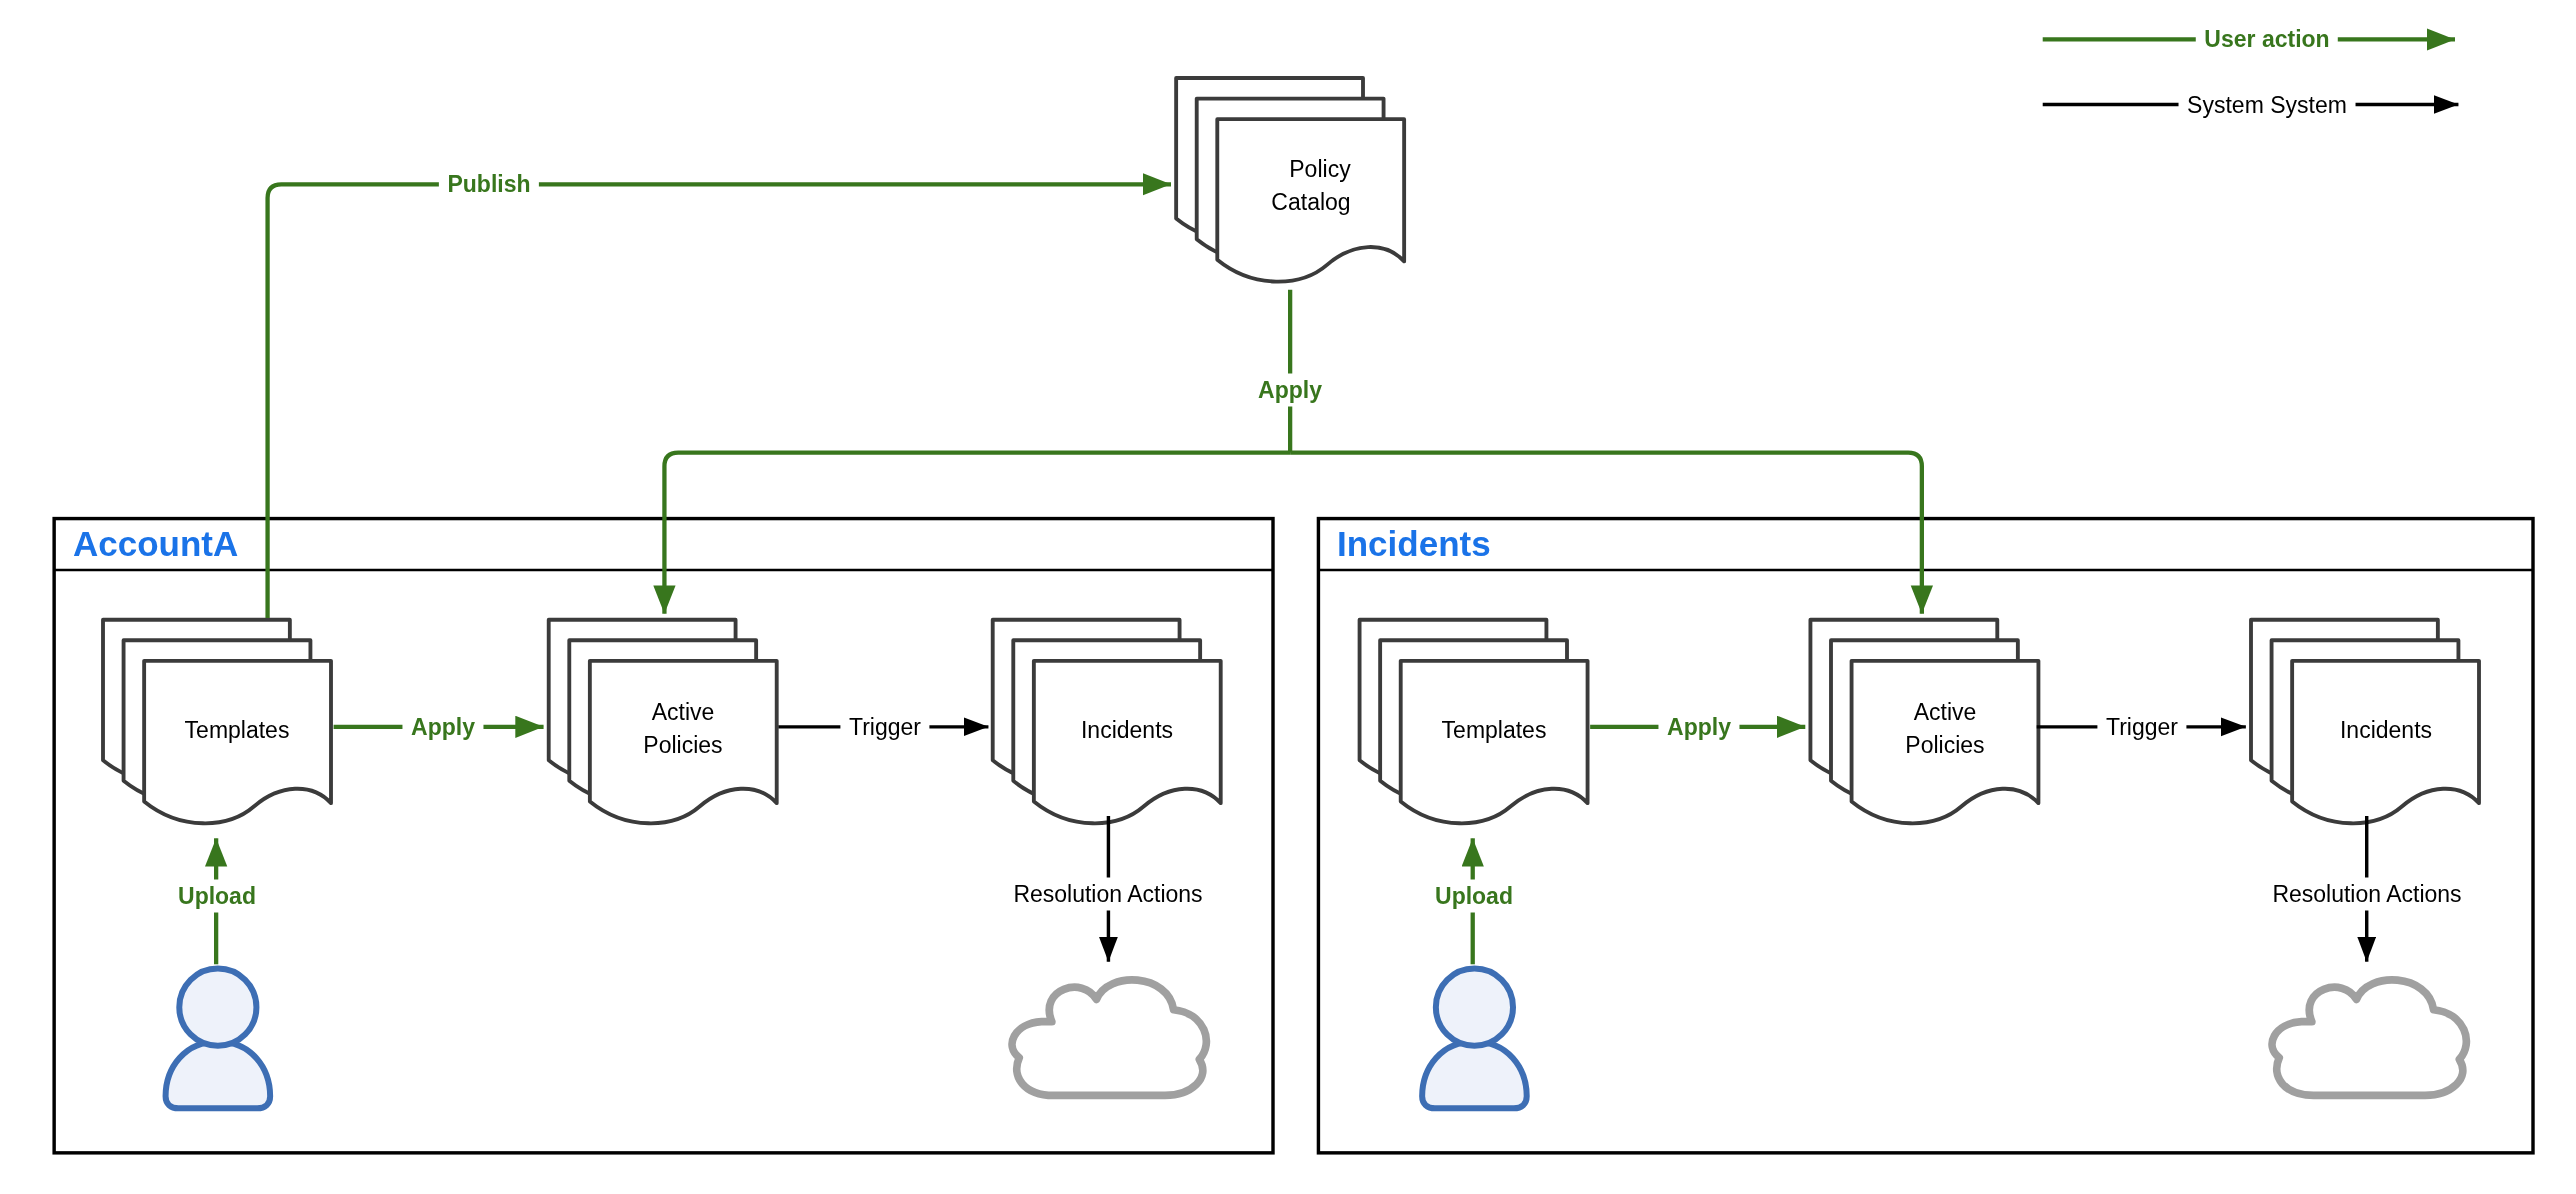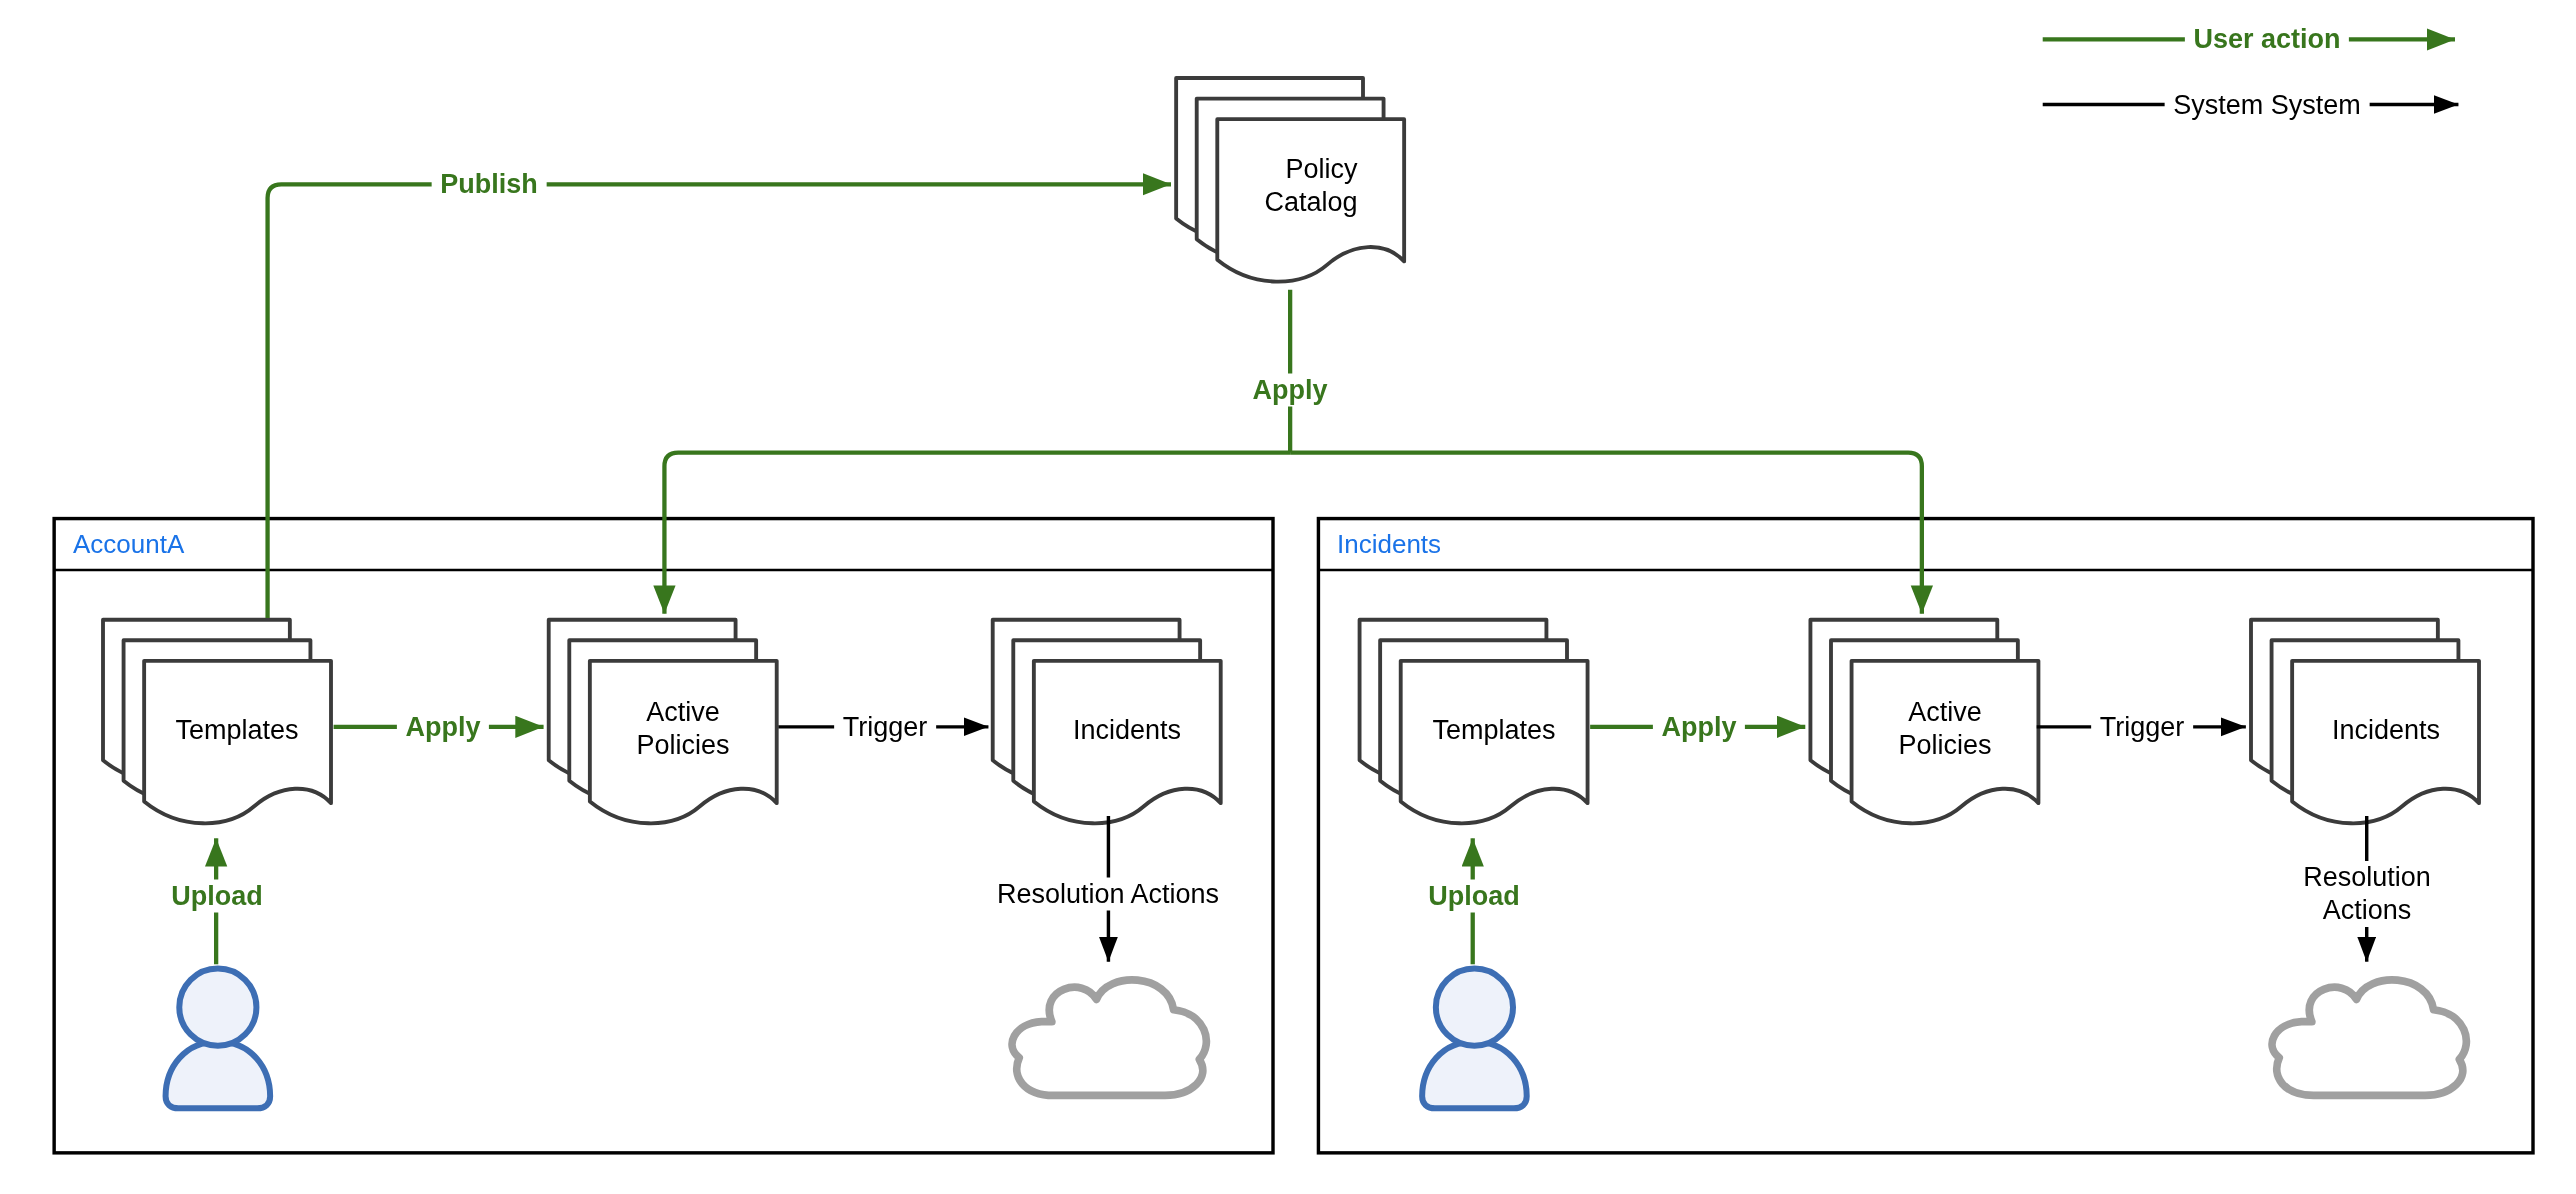--- a/index.html
+++ b/index.html
@@ -10,28 +10,28 @@
   #diagram-svg{position:absolute;left:0;top:0;}
   .page{fill:#ffffff;stroke:#3b3b3b;stroke-width:4.5;stroke-linejoin:round;}
   .acct-box{fill:none;stroke:#000000;stroke-width:4;}
   .acct-div{stroke:#000000;stroke-width:3;}
   .edge-green{stroke:#38761d;stroke-width:5;fill:none;}
   .edge-black{stroke:#000000;stroke-width:4;fill:none;}
   .person-shape{fill:#eef2fa;stroke:#3d6eb4;stroke-width:7;}
   .cloud-shape{fill:#ffffff;stroke:#a0a0a0;stroke-width:9;stroke-linejoin:round;}
   .lbl{
     position:absolute;transform:translate(-50%,-50%);
-    font-size:27px;line-height:33px;text-align:center;
+    font-size:23px;line-height:33px;text-align:center;
     white-space:pre-line;color:#000000;
   }
   .edge-lbl{background:#ffffff;padding:0 8.6px;}
   .green-lbl{color:#38761d;font-weight:bold;}
   .acct-title{
     position:absolute;transform:translateY(-50%);
-    font-size:26px;font-weight:normal;color:#1a73e8;white-space:nowrap;
+    font-size:35px;font-weight:bold;color:#1a73e8;white-space:nowrap;
   }
 </style>
 </head>
 <body>
 
 <div id="canvas">
 
   <svg id="diagram-svg" width="2576" height="1194" viewBox="0 0 3005 1393">
     <defs>
       <marker id="mg" markerUnits="userSpaceOnUse" markerWidth="36" markerHeight="28" refX="33" refY="13" orient="auto">

